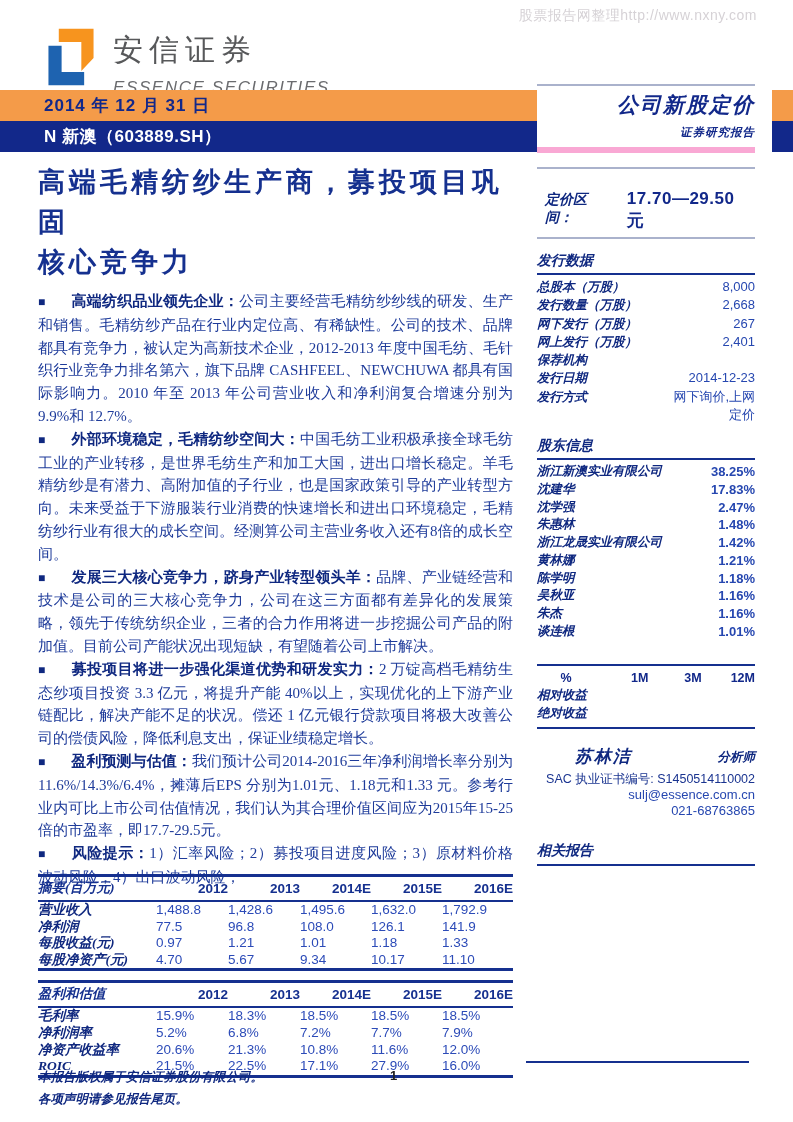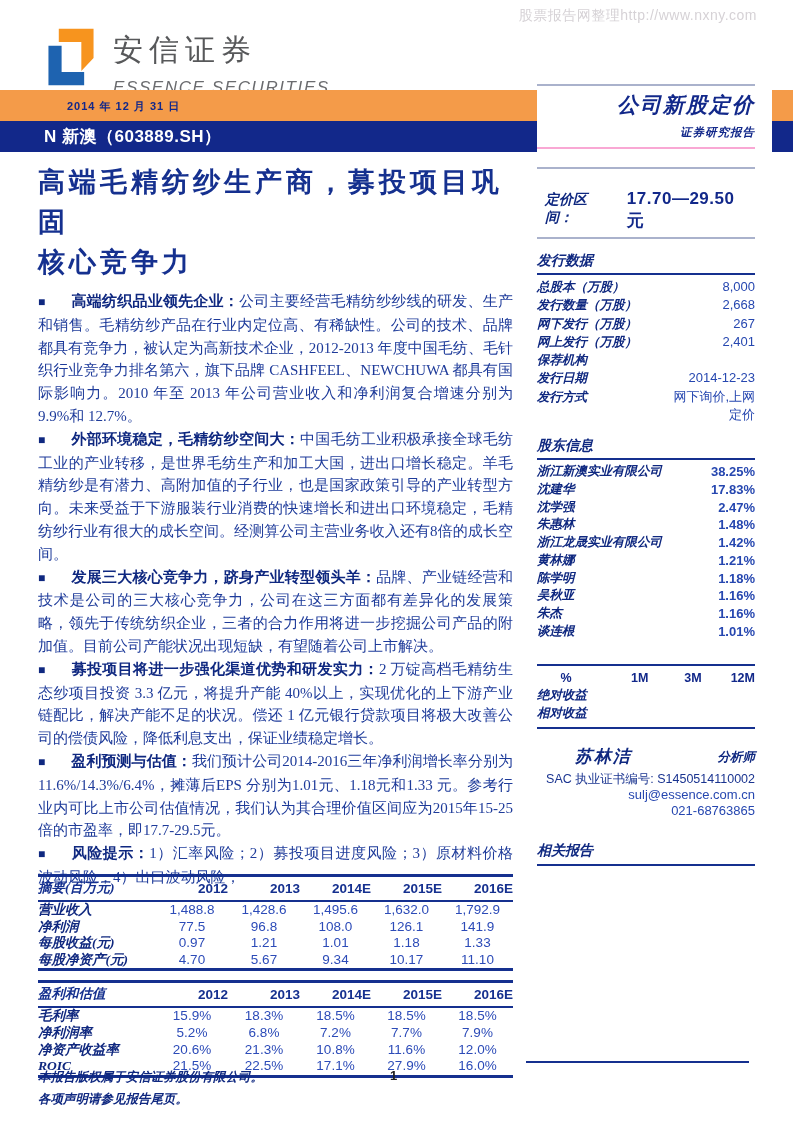--- a/index.html
+++ b/index.html
@@ -16,29 +16,29 @@
   .logo-text{margin-left:13px;padding-top:7px;}
   .brand-cn{font-family:"Liberation Sans",sans-serif;font-size:30px;line-height:34px;
             color:#57585a;letter-spacing:6px;}
   .brand-en{font-family:"Liberation Sans",sans-serif;font-size:17px;color:#6a6b6e;
             letter-spacing:1.6px;margin-top:11px;font-style:italic;}
 
   
   .band-orange{position:absolute;left:0;top:90px;width:793px;height:31px;background:#f49b49;}
   .band-blue{position:absolute;left:0;top:121px;width:793px;height:31px;background:#12288a;}
   .band-date{position:absolute;left:44px;top:90px;height:31px;line-height:32px;
-             font-family:"Liberation Sans",sans-serif;font-weight:bold;font-size:11px;
-             color:#12288a;letter-spacing:1px;z-index:3;margin-left:23px;}
+             font-family:"Liberation Sans",sans-serif;font-weight:bold;font-size:17px;
+             color:#12288a;letter-spacing:1px;z-index:3;}
   .band-stock{position:absolute;left:44px;top:121px;height:31px;line-height:32px;
               font-family:"Liberation Sans",sans-serif;font-weight:bold;font-size:17px;
               color:#ffffff;letter-spacing:.5px;z-index:3;}
 
   
   .report-panel{position:absolute;left:537px;top:84px;width:235px;height:68px;background:#ffffff;z-index:2;}
-  .report-inner{width:218px;border-top:2px solid #aab2cc;border-bottom:2px solid #f9a8d4;
+  .report-inner{width:218px;border-top:2px solid #aab2cc;border-bottom:6px solid #f9a8d4;
                 padding:5px 0 7px;text-align:right;}
   .report-title{font-weight:bold;font-style:italic;font-size:21px;color:#12288a;letter-spacing:2px;}
   .report-sub{font-weight:bold;font-style:italic;font-size:11.5px;color:#12288a;
               margin-top:6px;letter-spacing:1px;}
 
   
   .main{position:absolute;left:38px;top:162px;width:475px;}
   .page-title{font-weight:bold;font-size:27px;line-height:40px;letter-spacing:4px;
               color:#15308f;white-space:pre-line;margin:0 0 8px 0;}
   .para{font-size:15px;line-height:22.8px;text-align:justify;color:#1e3b9a;}
@@ -47,21 +47,21 @@
 
   
   .fin{position:absolute;left:38px;top:874px;width:475px;}
   table.fin-table{width:100%;border-collapse:collapse;border-top:3px solid #15308f;
                   border-bottom:3px solid #15308f;margin-bottom:9px;table-layout:fixed;}
   .fin-table th{font-size:13.5px;color:#15308f;border-bottom:2px solid #15308f;padding:2px 0 3px;}
   .fin-table th.lab{text-align:left;font-style:italic;}
   .fin-table th.num{text-align:right;font-family:"Liberation Sans",sans-serif;}
   .fin-table td{font-size:13.5px;line-height:16.6px;padding:0;}
   .fin-table td.lab{font-weight:bold;font-style:italic;color:#10287f;text-align:left;}
-  .fin-table td.num{font-family:"Liberation Sans",sans-serif;color:#2c4bb8;text-align:center;}
+  .fin-table td.num{font-family:"Liberation Sans",sans-serif;color:#2c4bb8;text-align:left;}
   .source-note{font-style:italic;font-size:12px;color:#24418f;margin-top:2px;}
 
   
   .sidebar{position:absolute;left:537px;top:167px;width:218px;}
   .price-row{border-top:2px solid #aab2cc;border-bottom:2px solid #aab2cc;
              padding:20px 0 5px 8px;display:flex;align-items:baseline;}
   .price-label{font-weight:bold;font-style:italic;font-size:14px;color:#0f2880;}
   .price-value{font-family:"Liberation Sans",sans-serif;font-weight:bold;font-size:17px;
                color:#12288a;margin-left:13px;letter-spacing:.5px;}
   .side-section{margin-top:13px;}
@@ -348,22 +348,22 @@
     </div>
 
     <div class="perf">
       <div class="perf-header">
           <span class="c0">%</span>
           <span class="c">1M</span>
           <span class="c">3M</span>
           <span class="c">12M</span>
         </div>
       <div>
+          <div class="perf-row">相对收益</div>
           <div class="perf-row">绝对收益</div>
-          <div class="perf-row">相对收益</div>
         </div>
     </div>
 
     <div class="analyst">
       <div class="analyst-name">苏林洁</div>
       <div class="analyst-role">分析师</div>
       <div class="analyst-lines">
         <div class="analyst-sac">SAC 执业证书编号: S1450514110002</div>
         <div class="analyst-email">sulj@essence.com.cn</div>
         <div class="analyst-phone">021-68763865</div>

